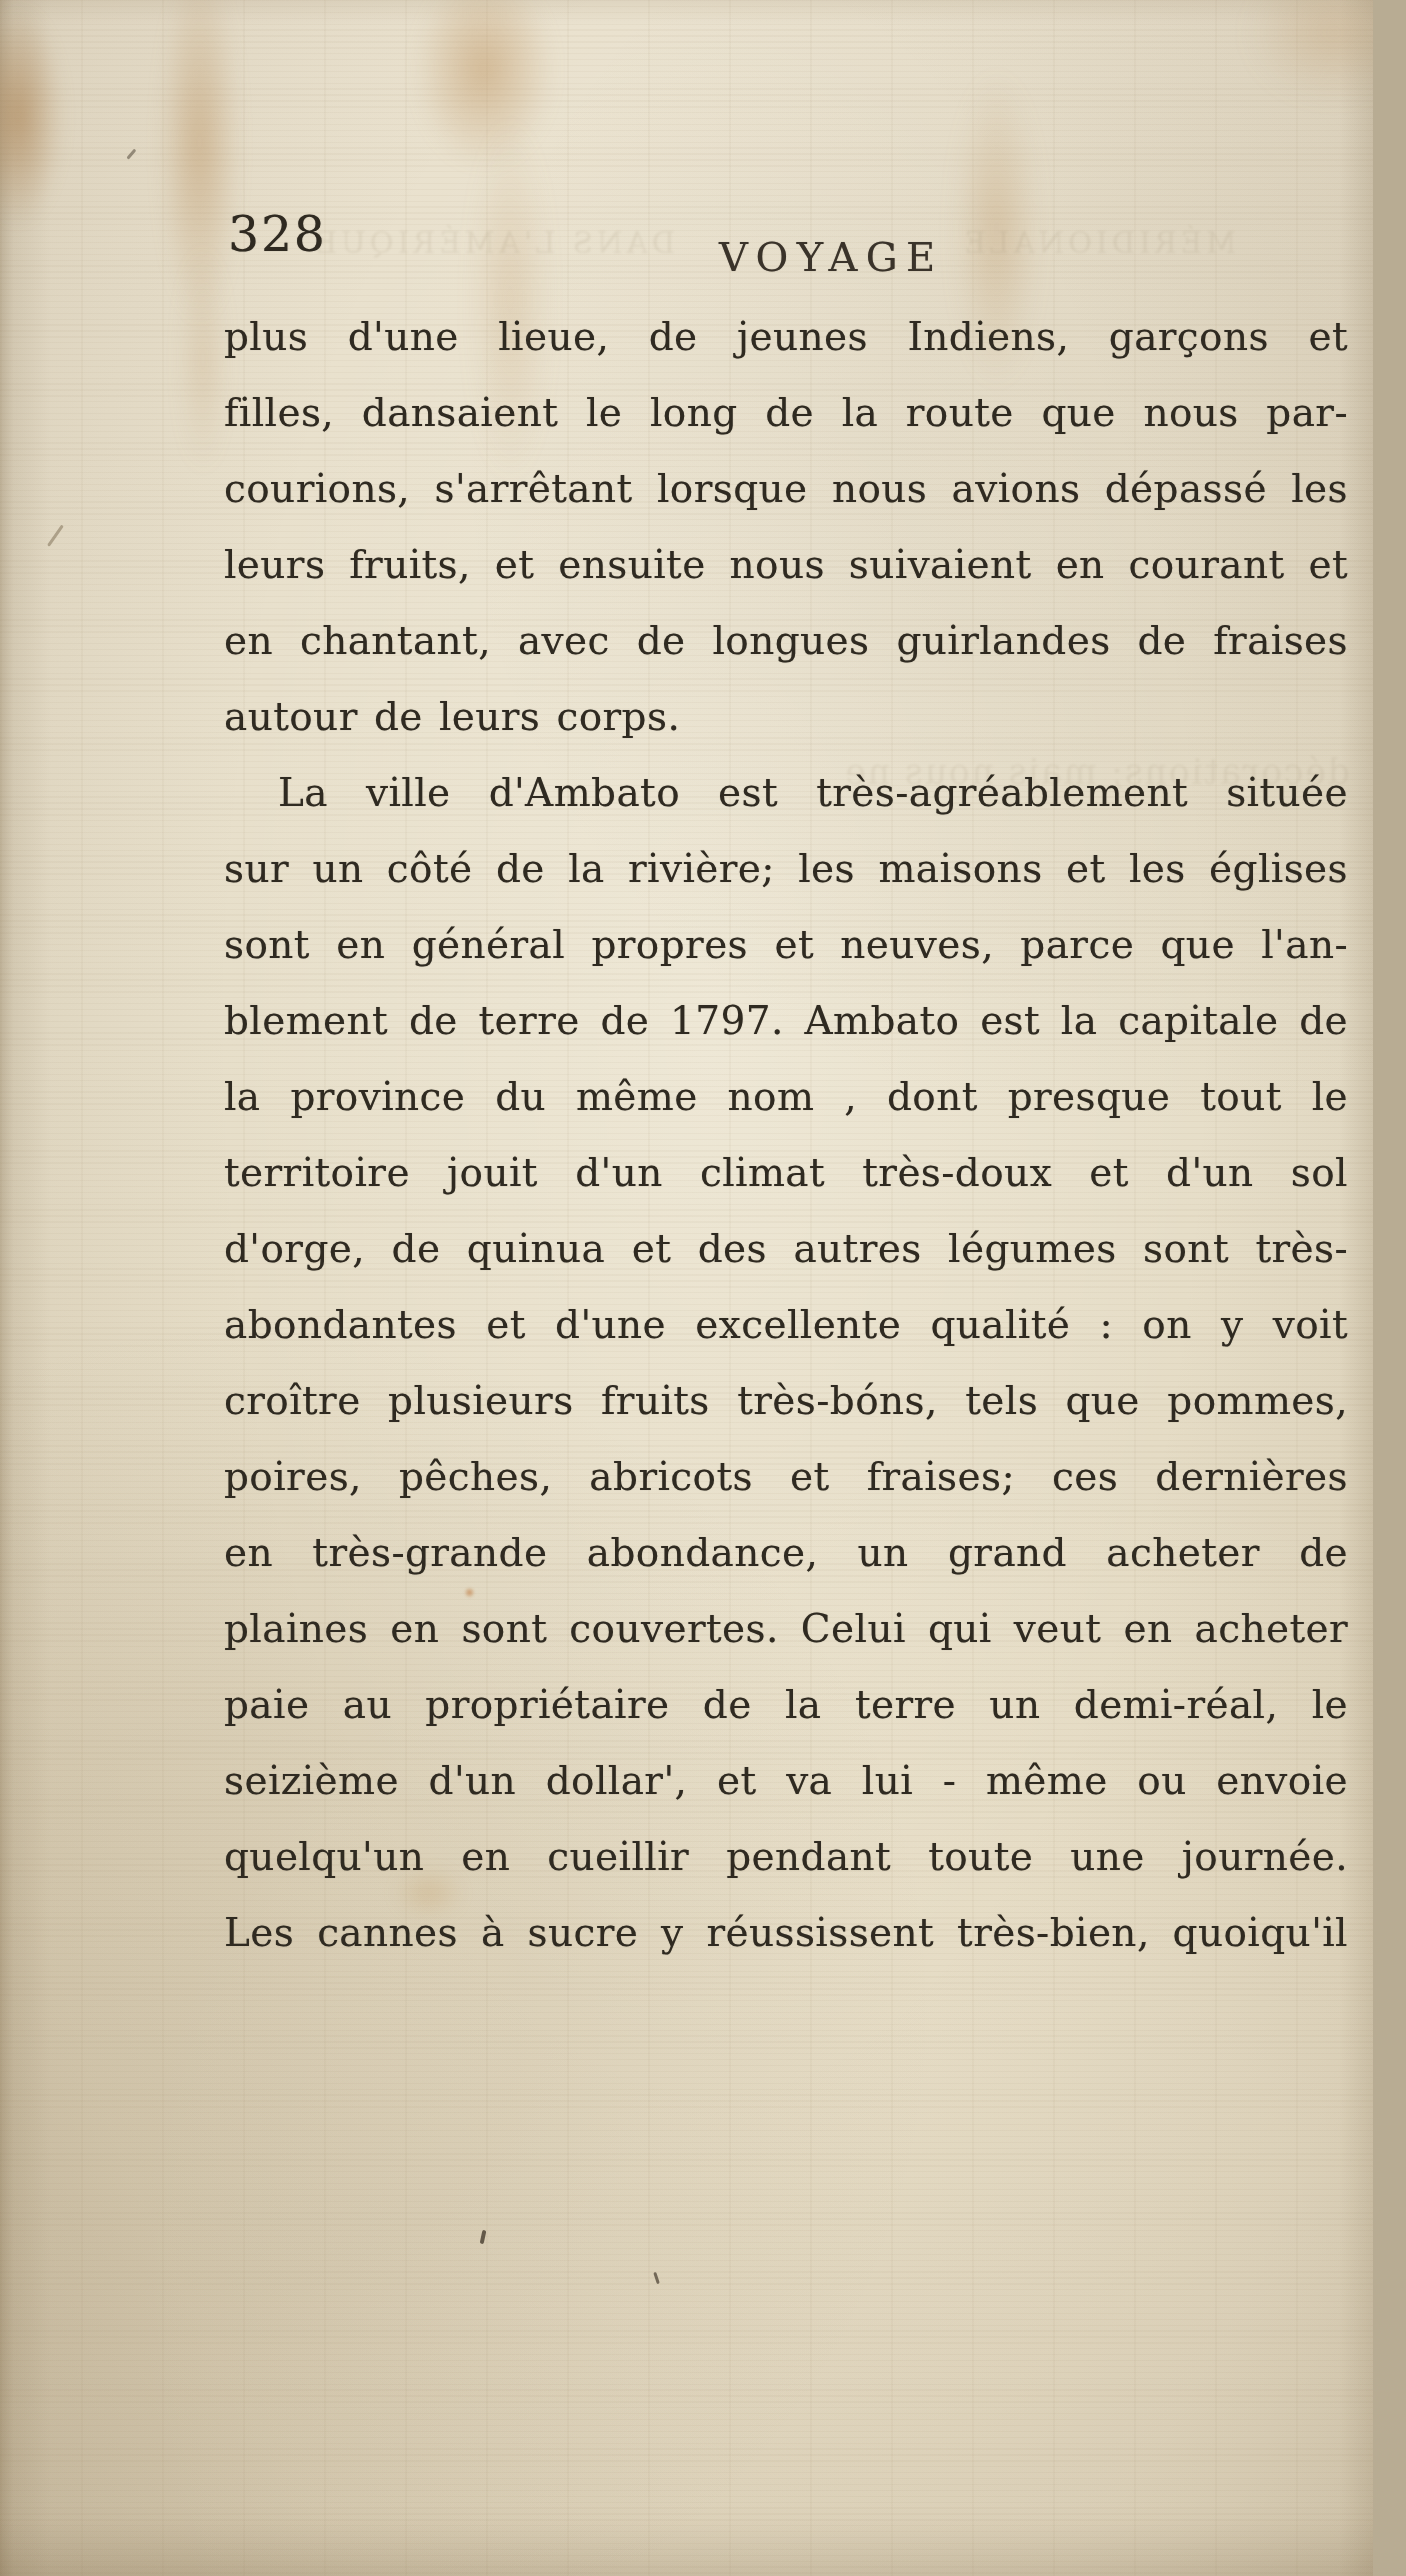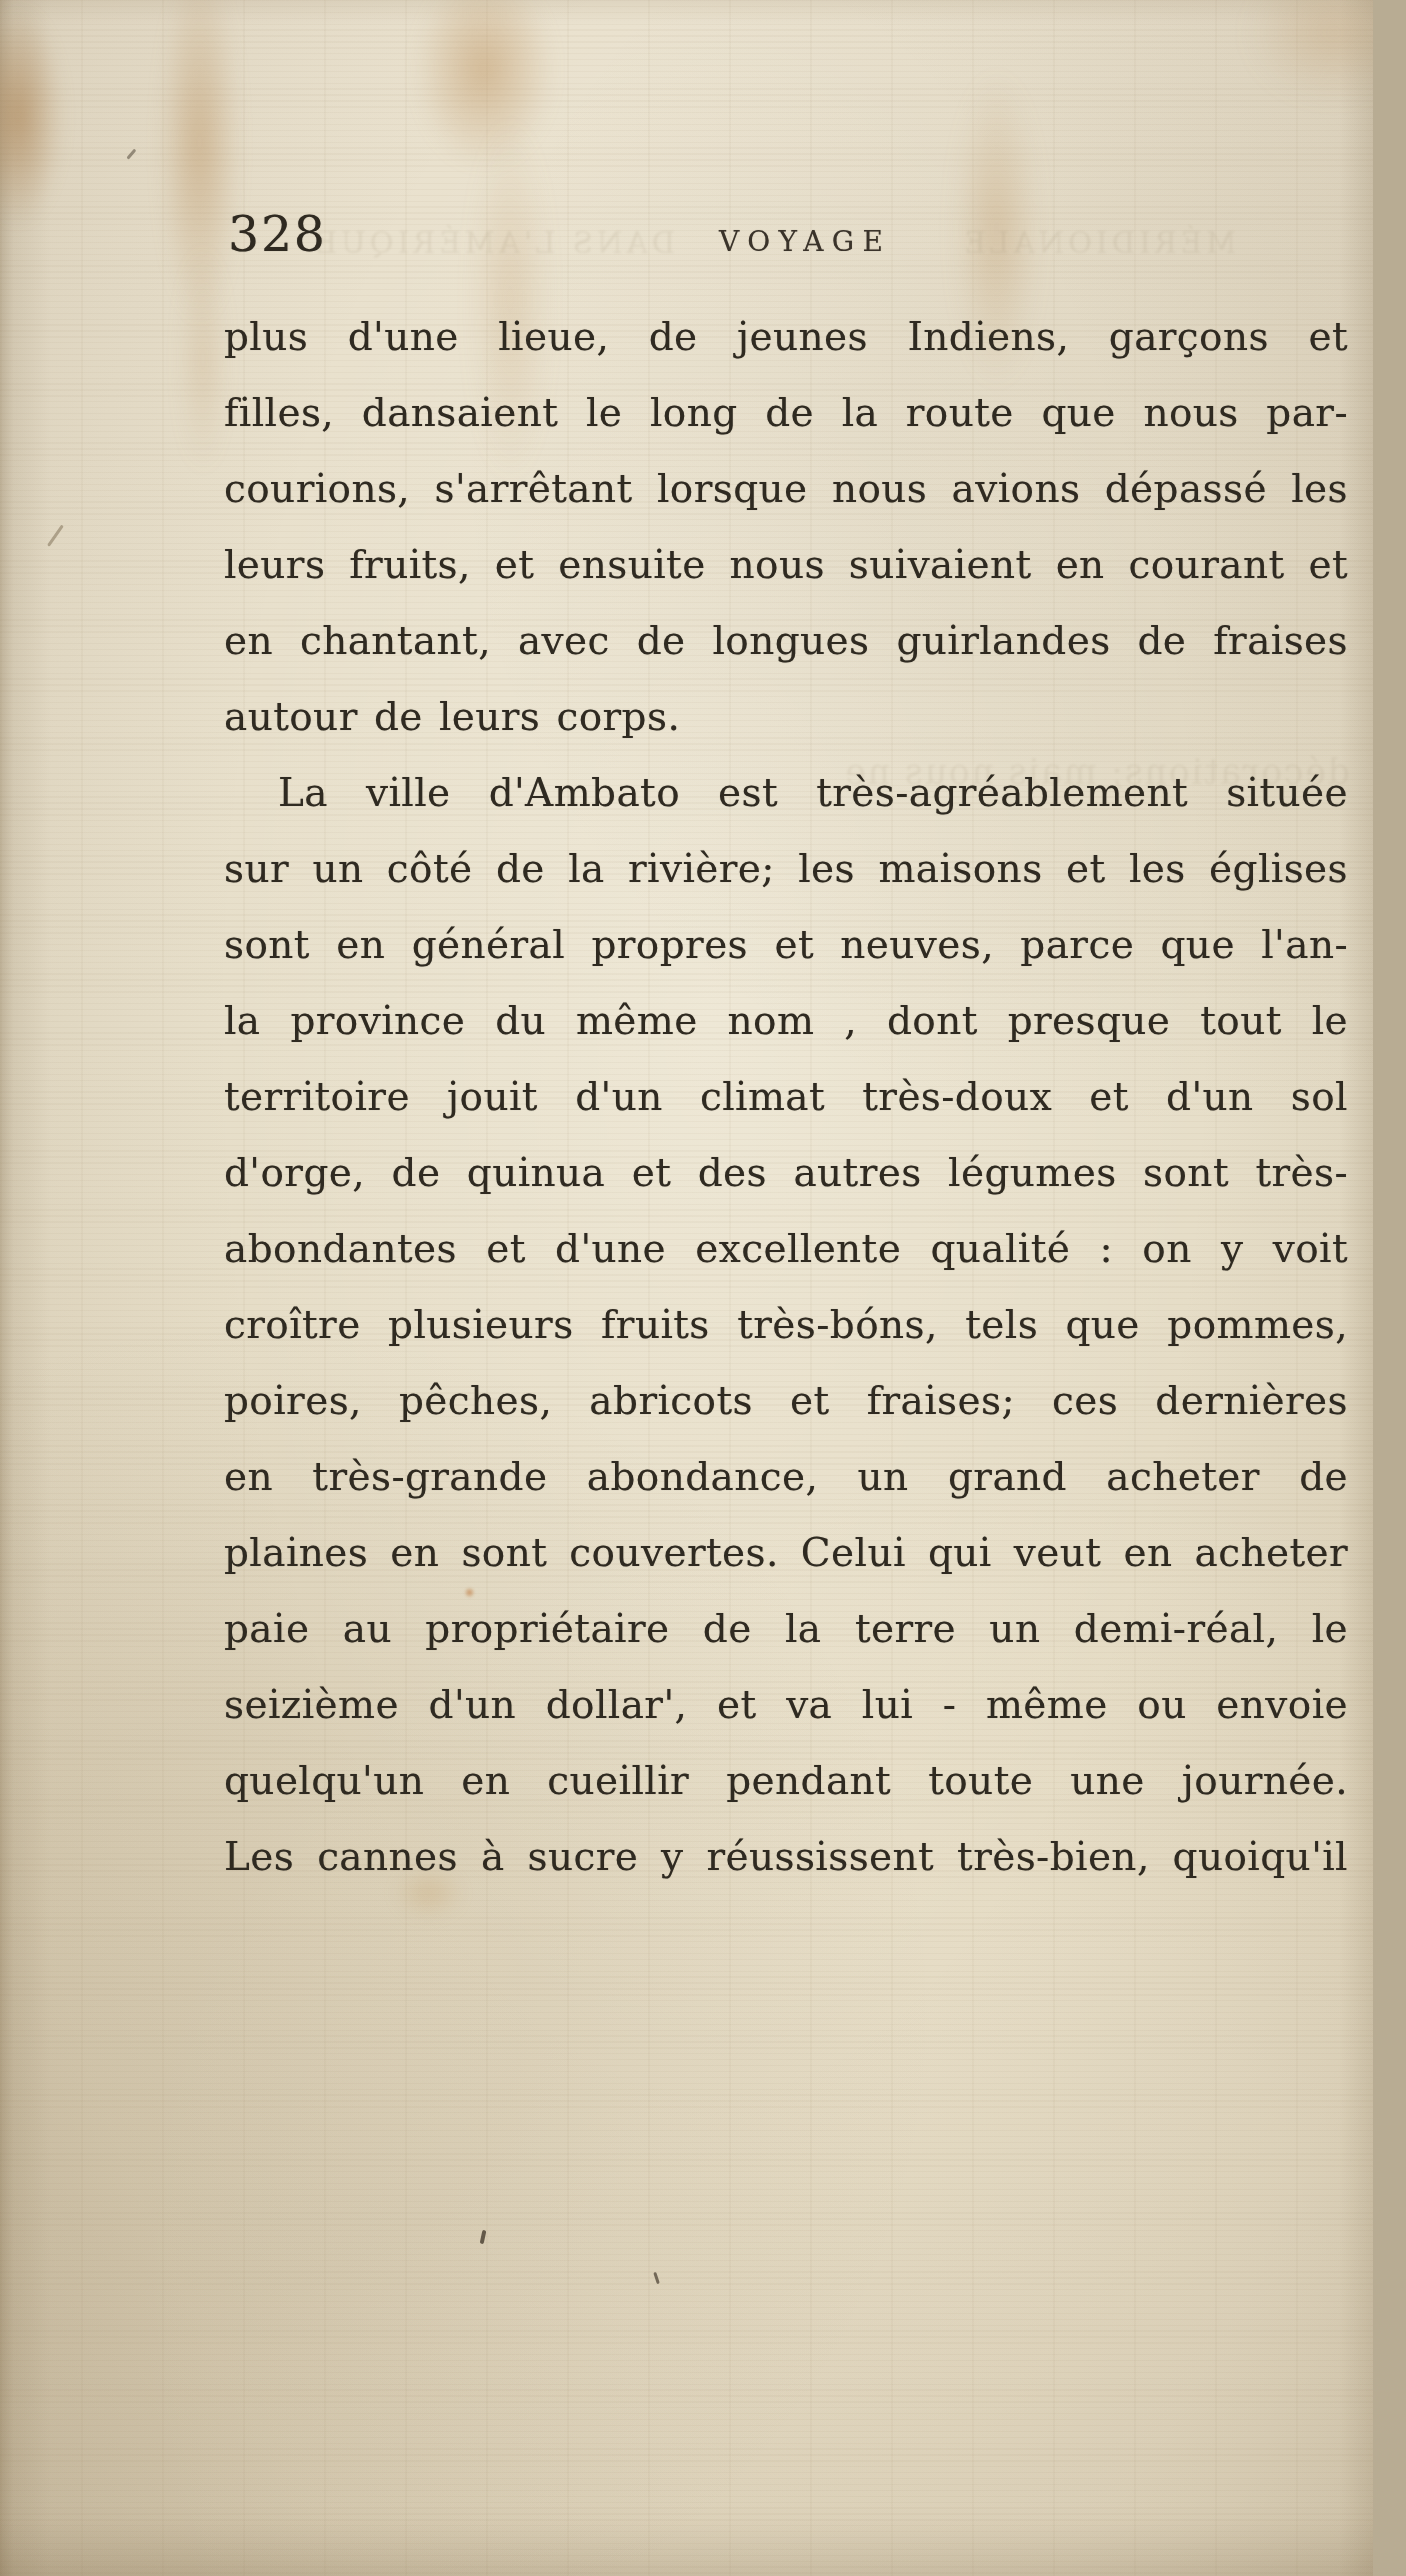--- a/index.html
+++ b/index.html
@@ -33,21 +33,21 @@
   .st-d{left:1247px;top:-37px;width:173px;height:139px;background:radial-gradient(closest-side,rgba(175,132,80,.26),rgba(175,132,80,0));filter:blur(11.8px);}
   .st-dot{left:464px;top:1587px;width:11px;height:11px;background:radial-gradient(closest-side,rgba(186,108,42,.60),rgba(186,108,42,0));filter:blur(1.3px);}
   .st-e{left:393px;top:1867px;width:71px;height:52px;background:radial-gradient(closest-side,rgba(192,152,96,.30),rgba(192,152,96,0));filter:blur(7.6px);}
   .speck{position:absolute;background:#463c2e;border-radius:2.5px;pointer-events:none;}
   .sp-a{left:481px;top:2230px;width:4.2px;height:14.3px;transform:rotate(12deg);opacity:.8;}
   .sp-b{left:655px;top:2272px;width:3.4px;height:11.8px;transform:rotate(-18deg);opacity:.7;}
   .sp-c{left:130px;top:148px;width:2.5px;height:11.8px;transform:rotate(40deg);opacity:.5;}
   .sp-d{left:54px;top:523px;width:2.5px;height:25px;transform:rotate(35deg);background:#7a6950;opacity:.5;}
 
   .pagenum{position:absolute;left:228px;top:206px;font-size:49px;letter-spacing:1.7px;color:var(--ink,#2f2a21);text-shadow:0 0 0.8px rgba(47,42,33,.5);}
-  .running{position:absolute;left:719px;top:225px;font-size:28px;letter-spacing:8.4px;color:#3a332a;text-shadow:0 0 0.8px rgba(58,51,42,.45);}
+  .running{position:absolute;left:719px;top:234px;font-size:40px;letter-spacing:8.4px;color:#3a332a;text-shadow:0 0 0.8px rgba(58,51,42,.45);}
   .bleed{position:absolute;color:var(--bleed-ink,#9b8b70);opacity:.14;filter:blur(1.1px);transform:scaleX(-1);font-size:29px;letter-spacing:4.2px;white-space:nowrap;pointer-events:none;}
   .bleed-hl{left:388px;top:226px;width:287px;}
   .bleed-hr{left:924px;top:226px;width:312px;}
   .bleed-l7{left:658px;top:752px;width:692px;font-size:35px;letter-spacing:1.7px;opacity:.12;}
 
   .text-block{position:absolute;left:224px;top:299px;width:1124px;}
   .line{
     width:100%;line-height:76px;font-size:39px;
     text-align:justify;text-align-last:justify;
     word-spacing:3.4px;letter-spacing:0.4px;
@@ -81,20 +81,21 @@
   <main class="text-block">
     <div class="line">plus d'une lieue, de jeunes Indiens, garçons et</div>
       <div class="line">filles, dansaient le long de la route que nous par-</div>
       <div class="line">courions, s'arrêtant lorsque nous avions dépassé les</div>
       <div class="line">leurs fruits, et ensuite nous suivaient en courant et</div>
       <div class="line">en chantant, avec de longues guirlandes de fraises</div>
       <div class="line" style="text-align-last: left;">autour de leurs corps.</div>
       <div class="line" style="text-indent: 54px;">La ville d'Ambato est très-agréablement située</div>
       <div class="line">sur un côté de la rivière; les maisons et les églises</div>
       <div class="line">sont en général propres et neuves, parce que l'an-</div>
+      <div class="line">blement de terre de 1797. Ambato est la capitale de</div>
       <div class="line">la province du même nom , dont presque tout le</div>
       <div class="line">territoire jouit d'un climat très-doux et d'un sol</div>
       <div class="line">d'orge, de quinua et des autres légumes sont très-</div>
       <div class="line">abondantes et d'une excellente qualité : on y voit</div>
       <div class="line">croître plusieurs fruits très-bóns, tels que pommes,</div>
       <div class="line">poires, pêches, abricots et fraises; ces dernières</div>
       <div class="line">en très-grande abondance, un grand acheter de</div>
       <div class="line">plaines en sont couvertes. Celui qui veut en acheter</div>
       <div class="line">paie au propriétaire de la terre un demi-réal, le</div>
       <div class="line">seizième d'un dollar', et va lui - même ou envoie</div>

